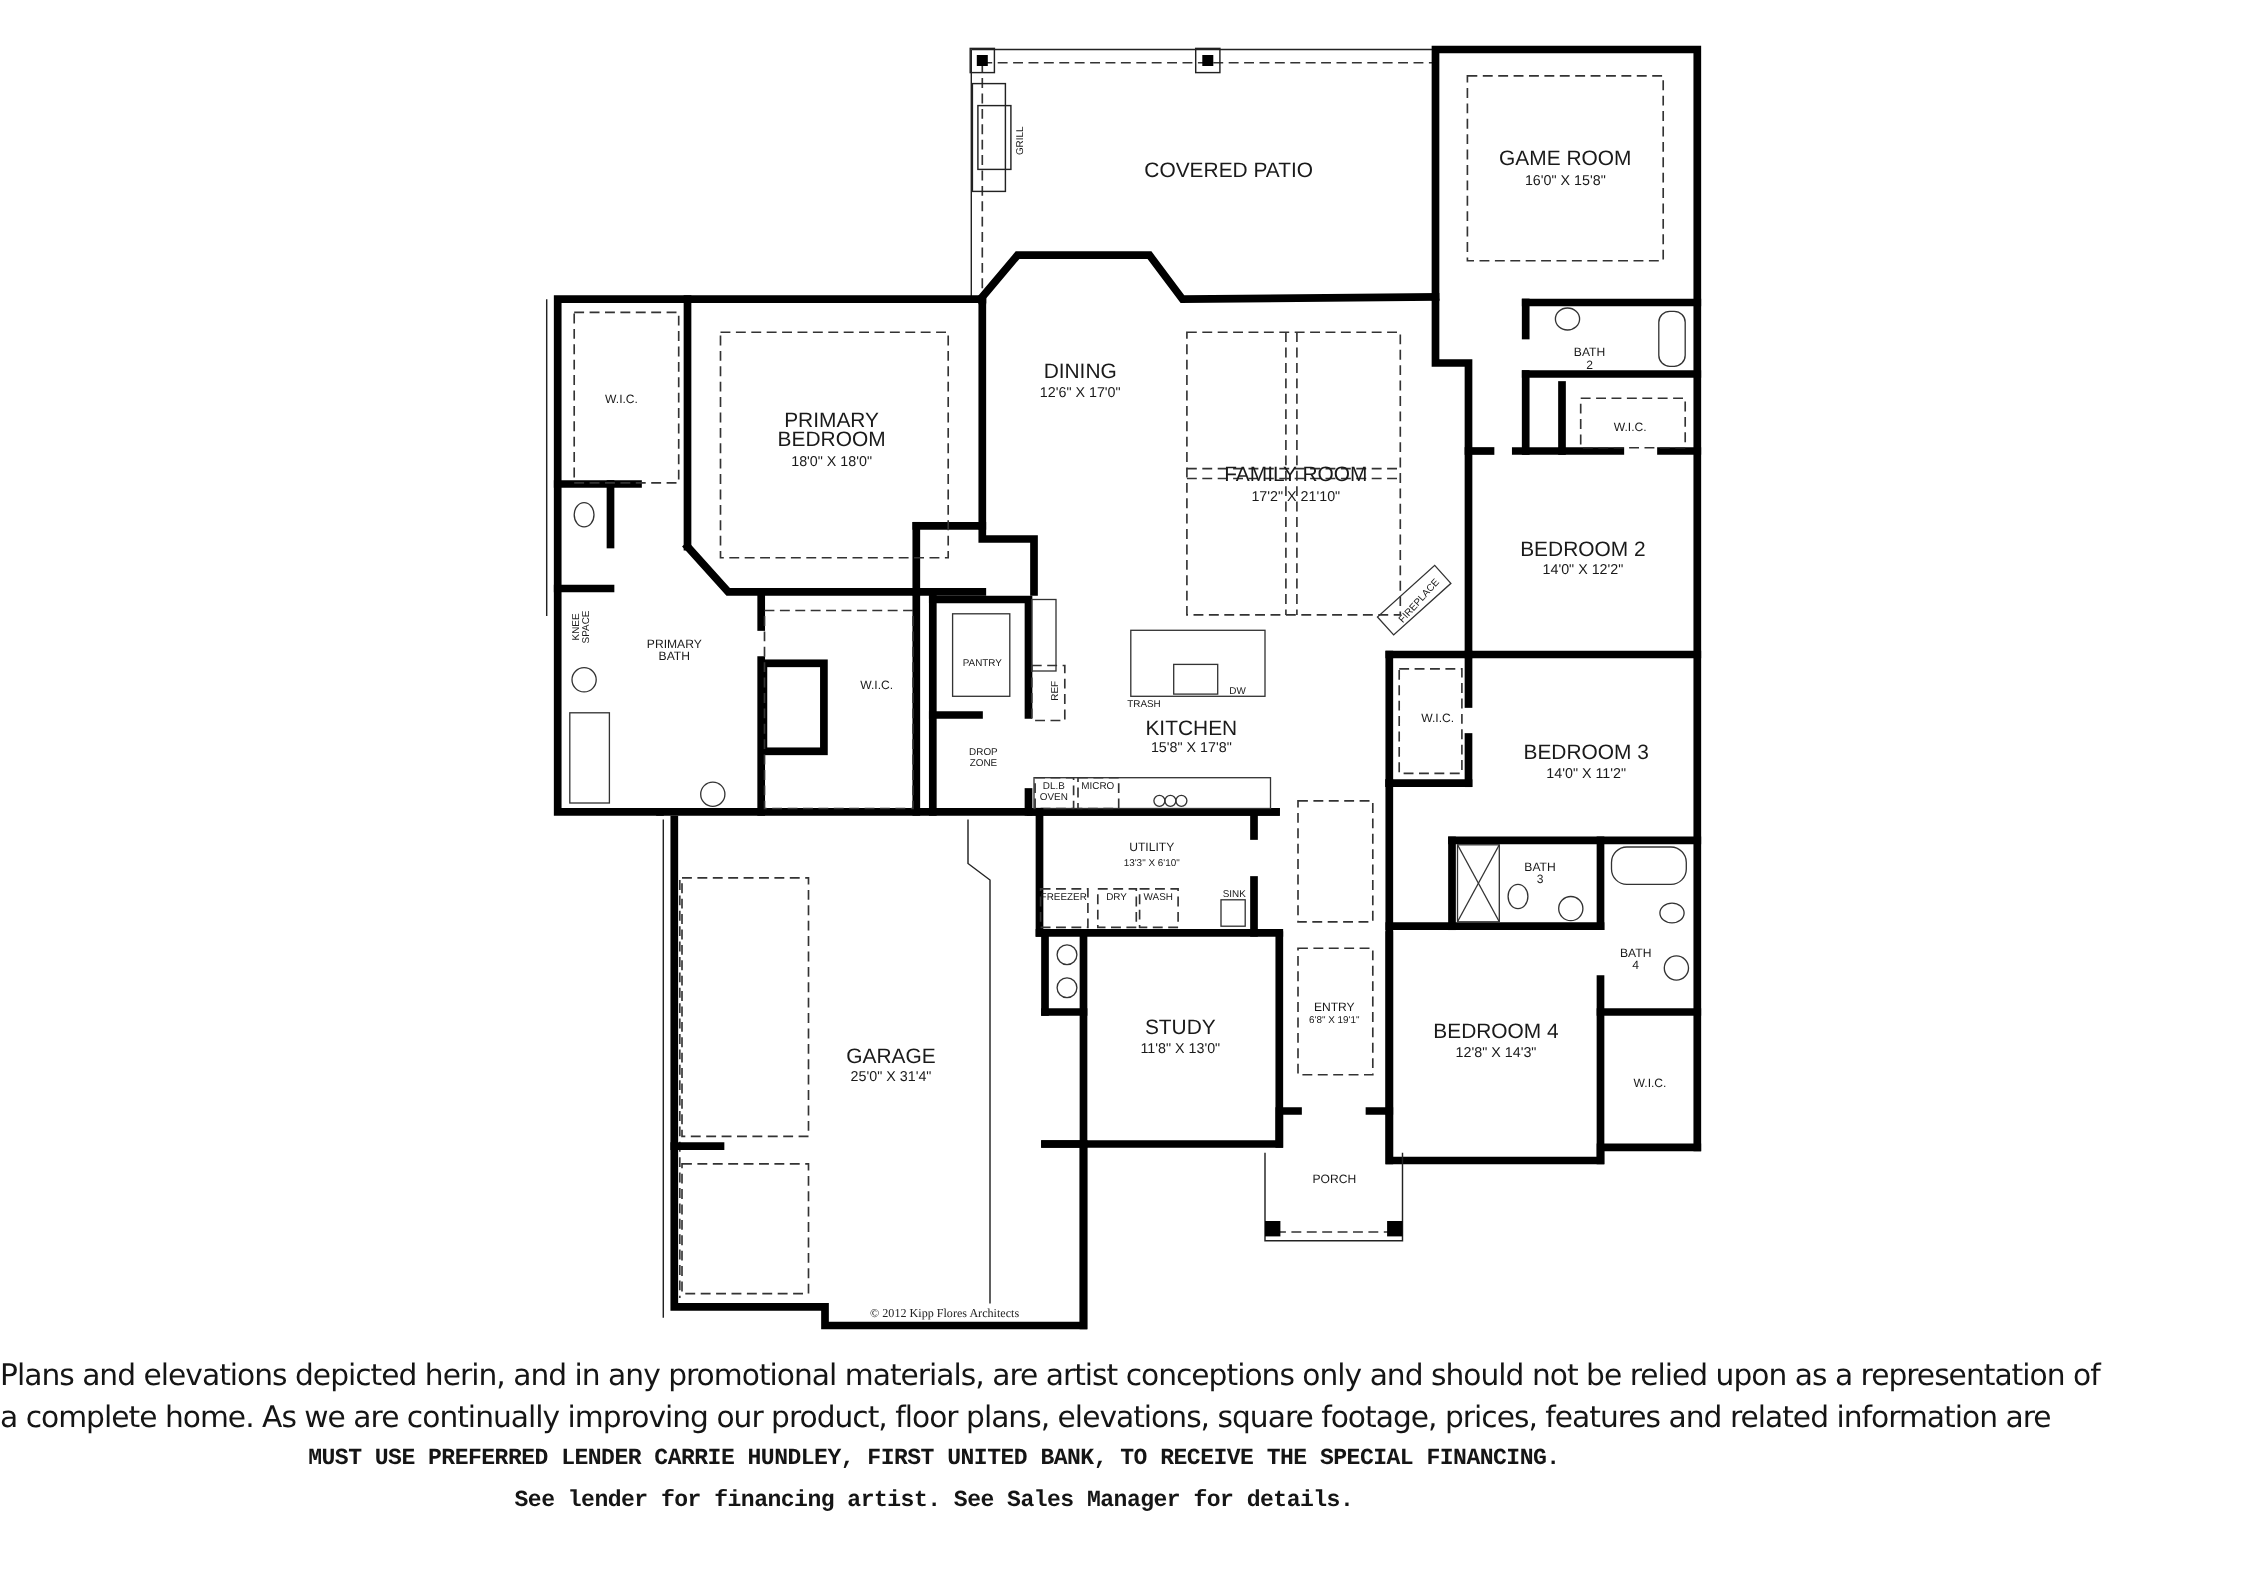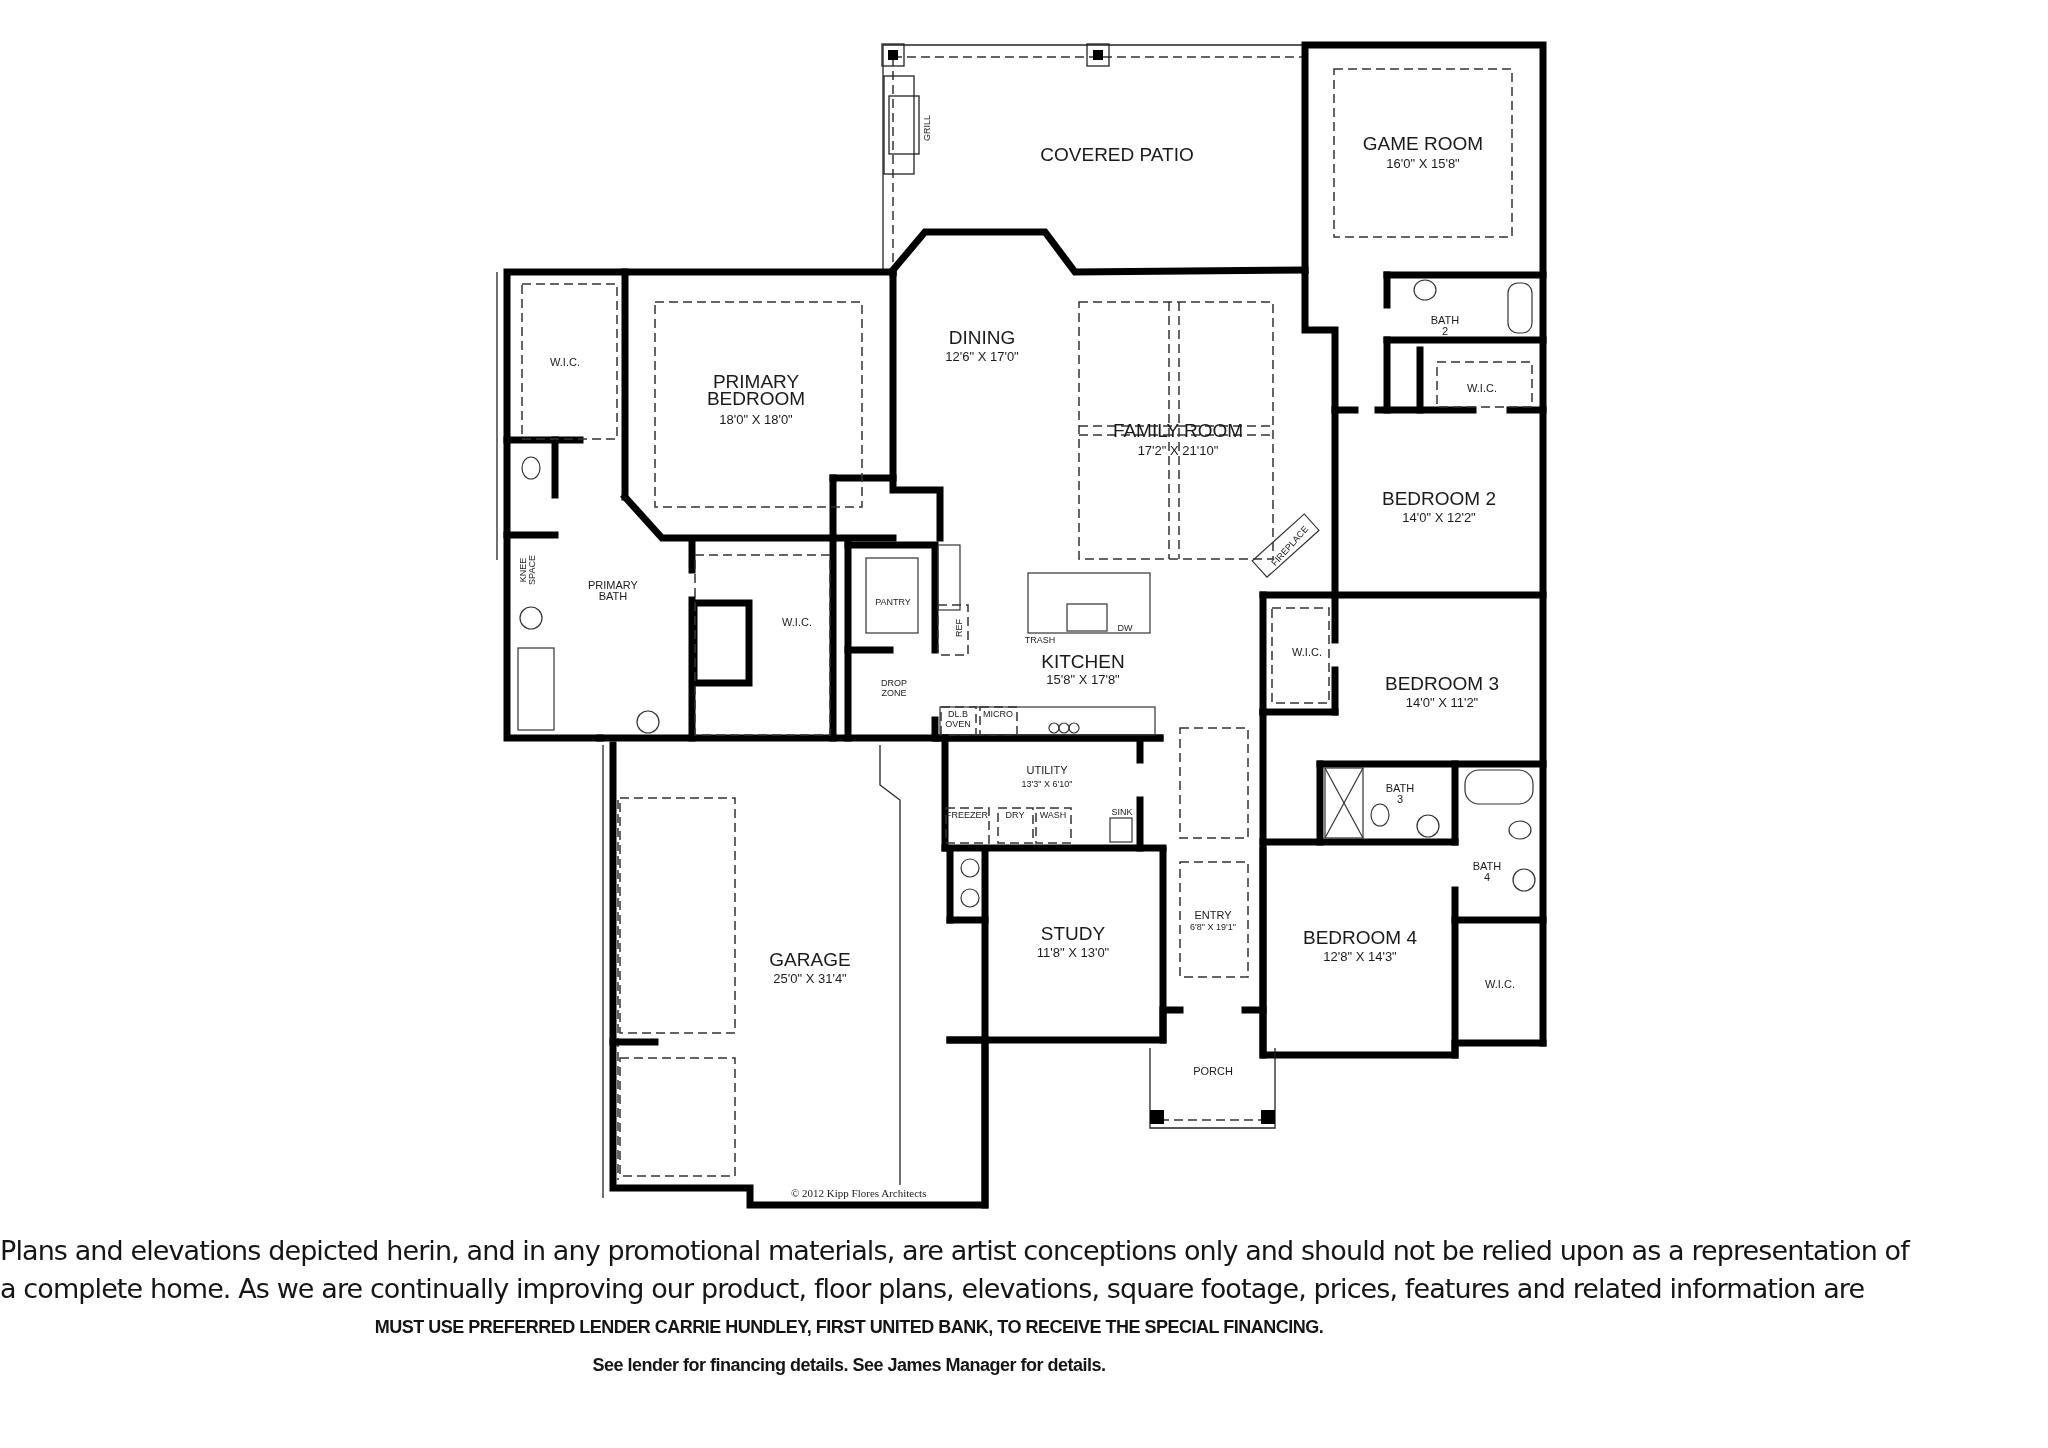--- a/index.html
+++ b/index.html
@@ -9,21 +9,21 @@
   .rl-big{font-size:19px;}
   .rl-dim{font-size:13px;}
   .rl-small{font-size:11px;}
   .rl-tiny{font-size:9px;}
   .wall{stroke:#000;fill:none;stroke-width:7;stroke-linecap:square;}
   .thin{stroke:#222;fill:none;stroke-width:1.3;}
   .dash{stroke:#333;fill:none;stroke-width:1.5;stroke-dasharray:9 5;}
   .fix{stroke:#333;fill:none;stroke-width:1.2;}
   #disclaimer{position:absolute;left:0;top:1232px;width:1698px;text-align:center;}
   .dline{font-family:"DejaVu Sans",sans-serif;font-size:27px;line-height:38px;color:#151515;white-space:nowrap;letter-spacing:-0.9px;}
-  .bline{font-family:Liberation Sans, sans-serif;font-weight:bold;font-size:18px;line-height:38px;color:#151515;white-space:nowrap;letter-spacing:-0.5px;}
+  .bline{font-family:Liberation Mono, monospace;font-weight:bold;font-size:21px;line-height:38px;color:#151515;white-space:nowrap;letter-spacing:-0.5px;}
 </style>
 </head>
 <body>
 
 <svg id="plan" viewBox="0 0 2048 1220" xmlns="http://www.w3.org/2000/svg">
 
   <g>
     <line class="thin" x1="883" y1="45" x2="1305" y2="45"></line>
     <line class="thin" x1="883" y1="45" x2="883" y2="275"></line>
     <line class="dash" x1="893" y1="57" x2="1305" y2="57"></line>
@@ -237,14 +237,14 @@
   <polyline class="thin" points="880,745 880,785 900,800 900,1185"></polyline>
   <text class="room-label rl-big" x="810" y="966">GARAGE</text>
   <text class="room-label rl-dim" x="810" y="983">25'0" X 31'4"</text>
   <text x="791" y="1197" font-family="'Liberation Serif', serif" font-size="11" fill="#222">© 2012 Kipp Flores Architects</text>
 </svg>
 
 <div id="disclaimer">
   <div class="dline">Plans and elevations depicted herin, and in any promotional materials, are artist conceptions only and should not be relied upon as a representation of</div>
   <div class="dline">a complete home.  As we are continually improving our product, floor plans, elevations, square footage, prices, features and related information are</div>
   <div class="bline">MUST USE PREFERRED LENDER CARRIE HUNDLEY, FIRST UNITED BANK, TO RECEIVE THE SPECIAL FINANCING.</div>
-  <div class="bline">See lender for financing details. See James Manager for details.</div>
+  <div class="bline">See lender for financing artist. See Sales Manager for details.</div>
 </div>
 
 </body></html>

